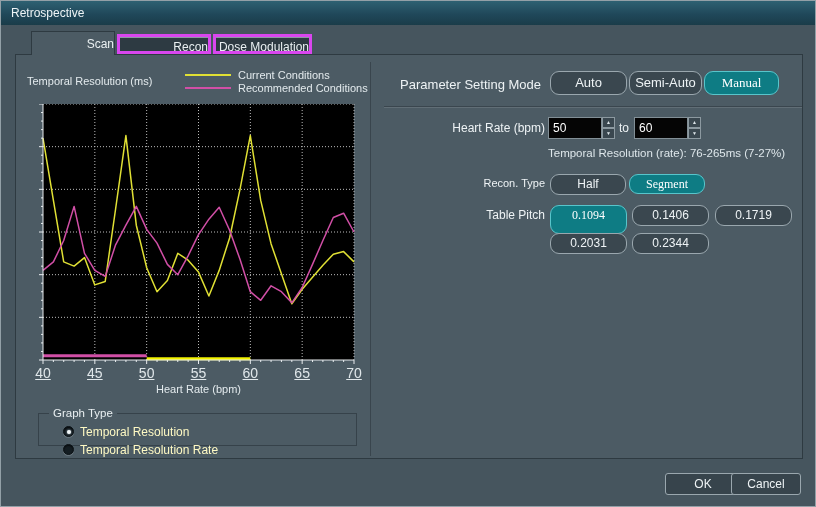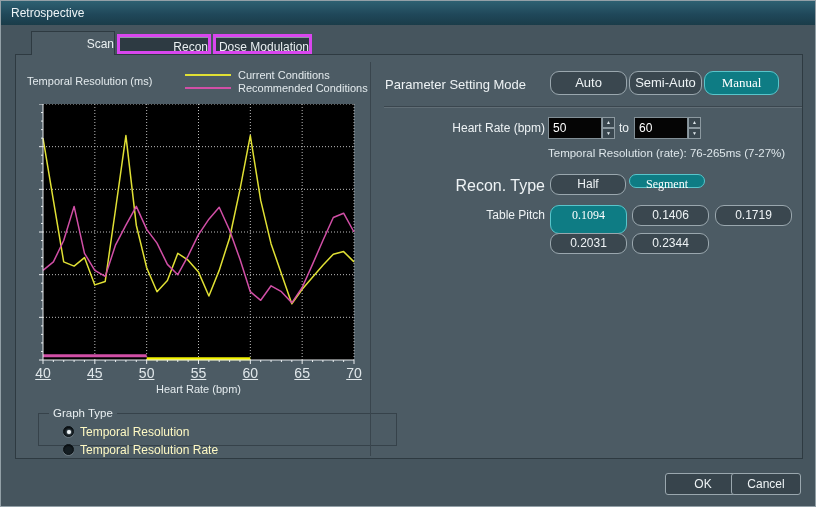--- a/index.html
+++ b/index.html
@@ -35,21 +35,21 @@
   .legend-row { display:flex; align-items:center; height:13px; }
   .legend-swatch { width:46px; height:2px; margin-right:7px; }
   .legend-label { font-size:11px; color:#e3eaed; white-space:nowrap; }
   .plot { position:absolute; left:27px; top:49px; width:311px; height:256px; overflow:visible; }
   .plot svg { position:absolute; left:-5px; top:0; }
   #x-tick-labels { position:absolute; left:0; top:261px; width:100%; height:12px; }
   #x-tick-labels span { position:absolute; transform:translateX(-50%); font-size:14px; color:#e0e7ea;text-decoration:underline; }
   #y-tick-labels { position:absolute; left:0; top:0; height:100%; }
   .xlabel { position:absolute; left:27px; top:328px; width:311px; text-align:center; font-size:11px; color:#e3eaed; }
   .graphtype {
-    position:absolute; left:22px; top:352px; width:359px; height:39px;
+    position:absolute; left:22px; top:352px; width:319px; height:39px;
     border:1px solid #36424a; padding:4px 0 0 24px;
   }
   .graphtype legend { font-size:11.5px; color:#e9eff1; padding:0 4px; margin-left:-14px; }
   .radio-opt { display:inline-flex; align-items:center; margin-right:28px; cursor:default; }
   .radio {
     width:11px; height:11px; border-radius:50%; background:#141d22;
     border:1px solid #0b1216; box-shadow:inset 0 1px 1px rgba(0,0,0,.6), 0 1px 0 rgba(255,255,255,.15);
     margin-right:6px; position:relative;
   }
   .radio.checked::after {
@@ -216,21 +216,21 @@
       </span>
       <span class="radio-opt">
         <span class="radio"></span>
         <span class="radio-label">Temporal Resolution Rate</span>
       </span>
     </fieldset>
 
     <div class="vdivider"></div>
     <div class="hseparator"></div>
 
-    <div class="rlabel" style="left:350px; top:22px; font-size:13px;">Parameter Setting Mode</div>
+    <div class="rlabel" style="left:365px; top:22px; font-size:13px;">Parameter Setting Mode</div>
     <div class="btn" style="left:534px; top:16px; width:77px; height:24px; line-height:22px;">Auto</div>
     <div class="btn" style="left:613px; top:16px; width:73px; height:24px; line-height:22px;">Semi-Auto</div>
     <div class="btn selected" style="left:688px; top:16px; width:75px; height:24px; line-height:22px;">Manual</div>
 
     <div class="rlabel" style="left:369px; top:66px; font-size:12px;">Heart Rate (bpm)</div>
     <div class="numwrap" style="left:532px; top:62px;">
       <input class="numfield" value="50" style="">
       <span class="spinner">
         <span class="spin-btn">▲</span>
         <span class="spin-btn">▼</span>
@@ -239,23 +239,23 @@
     <span class="word-to" style="left:603px; top:66px;">to</span>
     <div class="numwrap" style="left:618px; top:62px;">
       <input class="numfield" value="60" style="">
       <span class="spinner">
         <span class="spin-btn">▲</span>
         <span class="spin-btn">▼</span>
       </span>
     </div>
     <div class="note">Temporal Resolution (rate): 76-265ms (7-27%)</div>
 
-    <div class="rlabel" style="left:369px; top:122px; font-size:16px;">Recon. Type</div>
+    <div class="rlabel" style="left:369px; top:122px; font-size:11px;">Recon. Type</div>
     <div class="btn" style="left:534px; top:119px; width:76px; height:21px; line-height:19px; font-size:12px;">Half</div>
-    <div class="btn selected" style="left:613px; top:119px; width:76px; height:14px; line-height:19px; font-size:12px;">Segment</div>
+    <div class="btn selected" style="left:613px; top:119px; width:76px; height:20px; line-height:19px; font-size:12px;">Segment</div>
 
     <div class="rlabel" style="left:369px; top:153px; font-size:12px;">Table Pitch</div>
     <div class="btn selected" style="left:534px; top:150px; width:77px; height:29px; line-height:19px; font-size:12px;">0.1094</div>
     <div class="btn" style="left:616px; top:150px; width:77px; height:21px; line-height:19px; font-size:12px;">0.1406</div>
     <div class="btn" style="left:699px; top:150px; width:77px; height:21px; line-height:19px; font-size:12px;">0.1719</div>
     <div class="btn" style="left:534px; top:178px; width:77px; height:21px; line-height:19px; font-size:12px;">0.2031</div>
     <div class="btn" style="left:616px; top:178px; width:77px; height:21px; line-height:19px; font-size:12px;">0.2344</div>
 
   </div>
 

